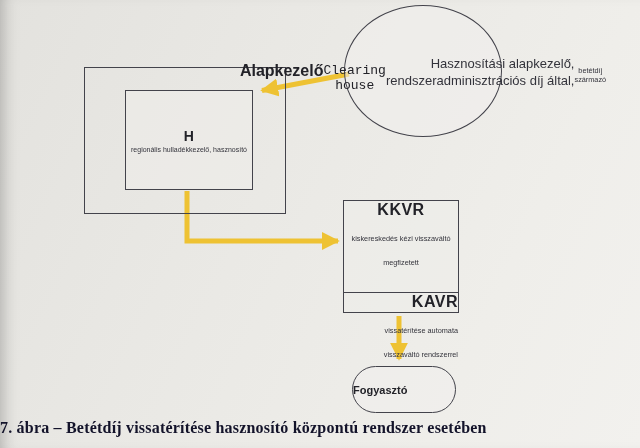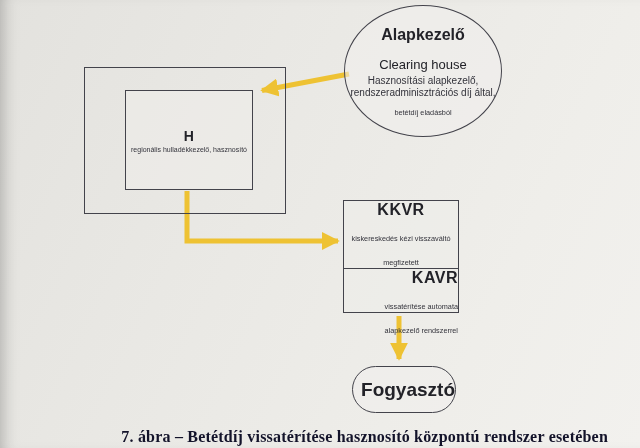--- a/index.html
+++ b/index.html
@@ -22,48 +22,48 @@
     left:125px; top:90px; width:128px; height:100px;
     display:flex; flex-direction:column; align-items:center; justify-content:center;
     background:rgba(238,237,233,0.6);
   }
   .h-title { font-weight:bold; font-size:14px; letter-spacing:0.5px; }
   .h-sub   { font-size:7px; margin-top:2px; white-space:nowrap; color:#33333b; }
 
   .ellipse {
     position:absolute; left:344px; top:5px; width:158px; height:132px;
     border:1.4px solid #43434b; border-radius:50%; box-sizing:border-box;
-    display:flex; flex-direction:column; align-items:center; justify-content:center;
+    display:flex; flex-direction:row; align-items:center; justify-content:center;
     text-align:center; background:rgba(240,239,236,0.55);
   }
   .ch-title { font-weight:bold; font-size:16px; }
-  .ch-sub   { font-size:13px; margin-top:13px; }
-  .ch-line  { font-size:10px; line-height:1.25; color:#33333b; white-space:nowrap; }
+  .ch-sub   { font-size:13px; margin-top:13px;font-family:Liberation Mono, monospace; }
+  .ch-line  { font-size:13px; line-height:1.25; color:#33333b; white-space:nowrap;text-align:right; }
   .ch-lines { margin-top:3px; }
   .ch-footer{ font-size:7.3px; margin-top:8px; color:#33333b; }
 
   .kstack {
     position:absolute; left:343px; top:200px; width:116px; height:113px;
     border:1.5px solid #43434b; box-sizing:border-box;
-    display:flex; flex-direction:column; background:rgba(238,237,233,0.5);
+    display:flex; flex-direction:column; background:rgba(238,237,233,0.5);gap:24px;
   }
   .kcell { flex:1; display:flex; flex-direction:column; align-items:center; justify-content:center; text-align:center; }
   .kcell + .kcell { border-top:1.5px solid #43434b;align-items:flex-end; }
   .k-title { font-weight:bold; font-size:16px; letter-spacing:0.5px; }
   .k-sub   { font-size:7.3px; line-height:1.3; margin-top:15px; color:#33333b; white-space:nowrap; }
 
   .consumer {
     position:absolute; left:352px; top:366px; width:104px; height:47px;
     border:1.5px solid #43434b; border-radius:24px; box-sizing:border-box;
-    display:flex; align-items:center; justify-content:flex-end;
-    font-weight:bold; font-size:19px; background:rgba(240,239,236,0.55);
+    display:flex; align-items:center; justify-content:flex-start;
+    font-weight:bold; font-size:11px; background:rgba(240,239,236,0.55);
   }
 
   .caption {
-    position:absolute; left:0; top:428px; width:608px; text-align:right;
+    position:absolute; left:0; top:419px; width:608px; text-align:left;
     font-family:"Liberation Serif", serif; font-weight:bold; font-size:16px;
     color:#13132a; letter-spacing:0.2px;
   }
 </style>
 </head>
 <body>
 
 <div class="page">
 
   <svg class="arrows" viewBox="0 0 640 448">
@@ -84,33 +84,33 @@
     <div class="h-sub">regionális hulladékkezelő, hasznosító</div>
   </div>
 
   <div class="ellipse">
     <div class="ch-title">Alapkezelő</div>
     <div class="ch-sub">Clearing house</div>
     <div class="ch-lines">
       <div class="ch-line">Hasznosítási alapkezelő,</div>
       <div class="ch-line">rendszeradminisztrációs díj által,</div>
     </div>
-    <div class="ch-footer">betétdíj eladásból</div>
+    <div class="ch-footer">betétdíj származó</div>
   </div>
 
   <div class="kstack">
     <div class="kcell">
       <div class="k-title">KKVR</div>
       <div class="k-sub">kiskereskedés kézi visszaváltó</div>
       <div class="k-sub">megfizetett</div>
     </div>
     <div class="kcell">
       <div class="k-title">KAVR</div>
       <div class="k-sub">vissatérítése automata</div>
-      <div class="k-sub">alapkezelő rendszerrel</div>
+      <div class="k-sub">visszaváltó rendszerrel</div>
     </div>
   </div>
 
   <div class="consumer">
     <span>Fogyasztó</span>
   </div>
 
   <div class="caption">7. ábra – Betétdíj vissatérítése hasznosító központú rendszer esetében</div>
 
 </div>

